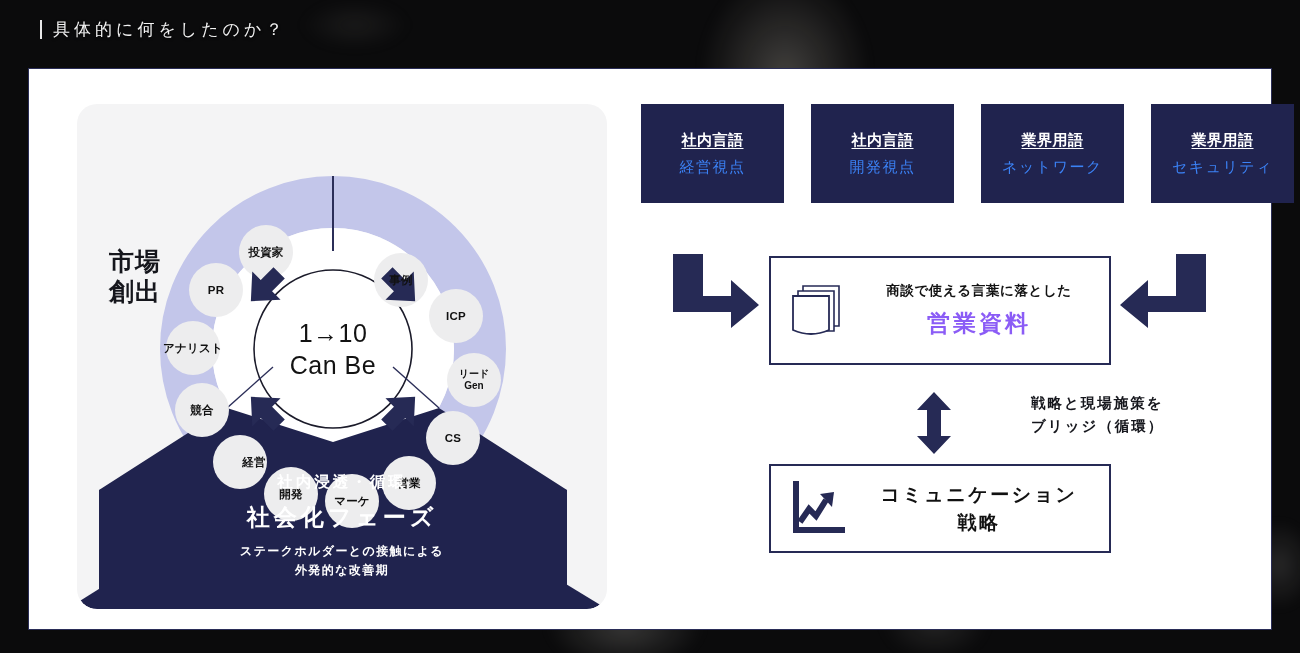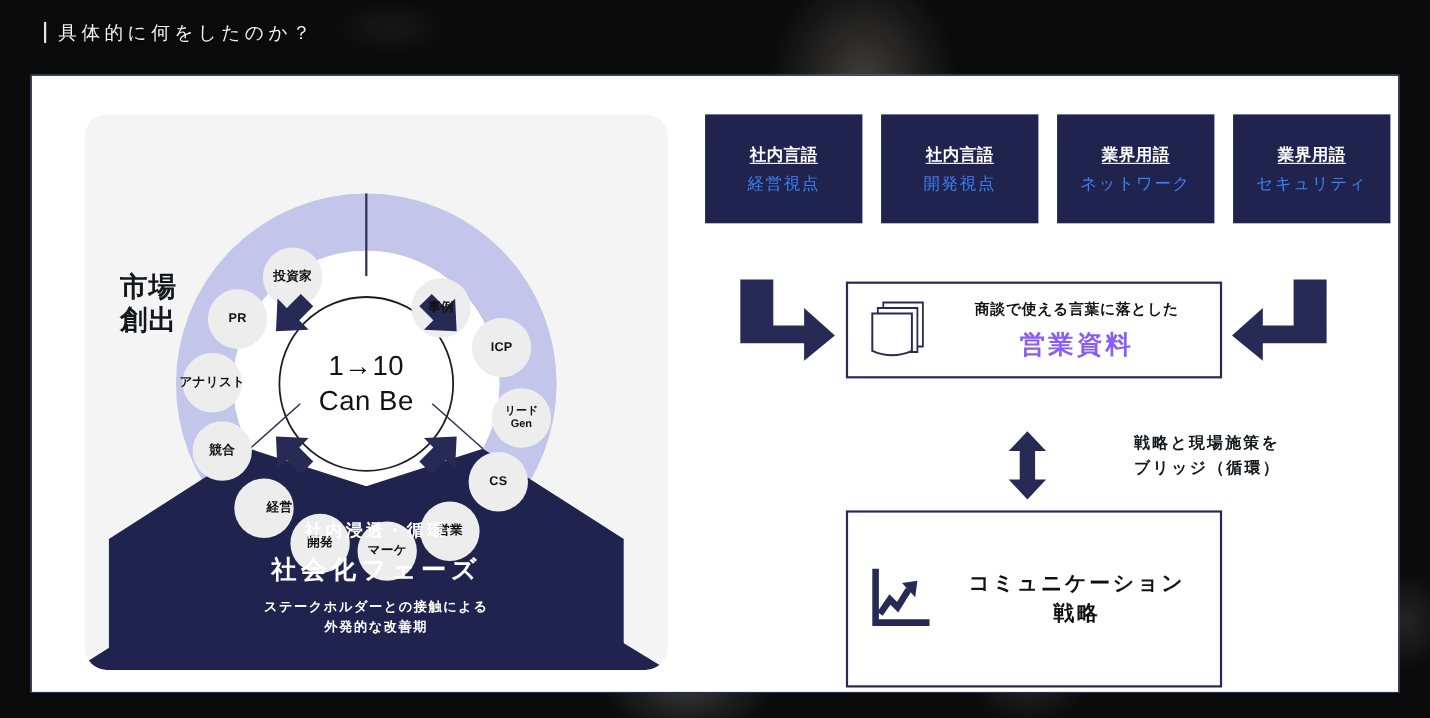--- a/index.html
+++ b/index.html
@@ -58,31 +58,31 @@
     letter-spacing:.5px;white-space:nowrap;}
 
   .socialtxt{position:absolute;left:0;width:100%;text-align:center;color:#ffffff;}
   .social-sub{top:368px;font-size:15.5px;font-weight:700;letter-spacing:3px;}
   .social-main{top:398px;font-size:23px;font-weight:800;letter-spacing:4px;}
   .social-note{top:438px;font-size:12px;font-weight:700;letter-spacing:1.4px;line-height:1.55;}
 
   
   .right{position:absolute;left:592px;top:35px;width:630px;height:505px;}
 
-  .cards{position:absolute;left:0;top:0;display:flex;gap:17px;padding-left:20px;}
+  .cards{position:absolute;left:0;top:0;display:flex;gap:27px;padding-left:20px;}
   .card{width:143px;height:99px;background:#20234e;display:flex;flex-direction:column;
     align-items:center;justify-content:center;gap:8px;}
   .card .t1{color:#fff;font-size:15px;font-weight:700;letter-spacing:.5px;
     text-decoration:underline;text-underline-offset:3px;}
   .card .t2{color:#3b82f6;font-size:15px;font-weight:400;letter-spacing:1.5px;}
 
   .box{position:absolute;border:2px solid #262a55;background:#fff;box-sizing:border-box;
     display:flex;align-items:center;}
-  .box-sales{left:148px;top:152px;width:342px;height:88px;}
-  .box-comm{left:148px;top:360px;width:342px;height:161px;}
+  .box-sales{left:148px;top:152px;width:342px;height:109px;}
+  .box-comm{left:148px;top:360px;width:342px;height:89px;}
 
   .box-icon{width:92px;display:flex;align-items:center;justify-content:center;flex:0 0 auto;}
   .box-text{flex:1;text-align:center;padding-right:14px;}
   .box-text .small{font-size:13.5px;color:#121212;font-weight:600;letter-spacing:.6px;}
   .box-text .big{font-size:23px;color:#8b5cf6;font-weight:800;letter-spacing:3px;margin-top:8px;}
   .box-text .two-line{font-size:19px;color:#111;font-weight:800;letter-spacing:2.5px;line-height:1.45;}
 
   .arrow{position:absolute;}
   .bridge-note{position:absolute;left:410px;top:288px;color:#15161c;font-weight:800;
     font-size:14.5px;letter-spacing:2px;line-height:1.6;white-space:nowrap;}

